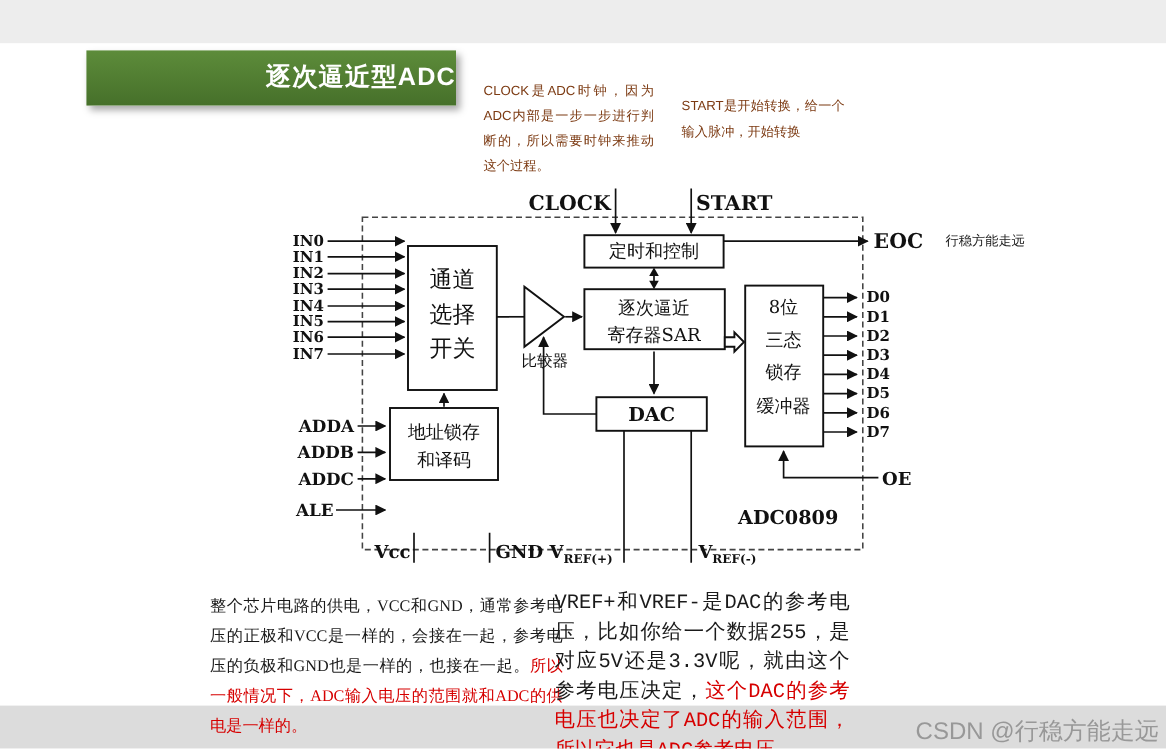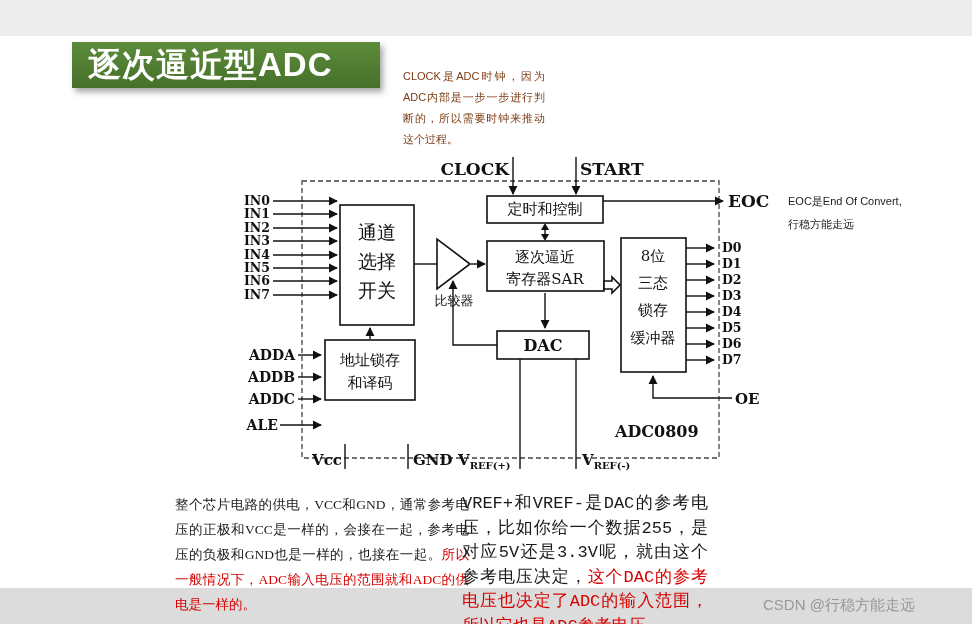--- a/index.html
+++ b/index.html
@@ -4,50 +4,50 @@
 <style>
   html,body{margin:0;padding:0;background:#fff;}
   .page{position:relative;width:972px;height:624px;background:#ffffff;overflow:hidden;
         font-family:"Liberation Sans",sans-serif;}
   .band{position:absolute;left:0;width:972px;}
   .band-top{top:0;height:36px;background:#ededed;}
   .band-bottom{top:588px;height:36px;background:#dcdcdc;}
   .title-banner{position:absolute;left:72px;top:42px;width:308px;height:46px;
         background:linear-gradient(#5d8c3a,#46702a);
         box-shadow:3px 4px 6px rgba(0,0,0,.35);
-        color:#fff;font-size:33px;font-weight:bold;line-height:46px;
-        padding-left:16px;box-sizing:border-box;letter-spacing:1px;}
+        color:#fff;font-size:21px;font-weight:bold;line-height:46px;
+        padding-left:16px;box-sizing:border-box;letter-spacing:1px;text-align:right;}
   .note{position:absolute;font-size:11px;line-height:21px;color:#7c3a12;text-align:justify;}
   .note-clock{left:403px;top:66px;width:142px;}
   .note-start{left:568px;top:79px;width:136px;}
   .note-eoc{left:788px;top:190px;width:180px;color:#222;line-height:23px;text-align:left;}
   .note-power{left:175px;top:492px;width:294px;font-size:13.5px;line-height:25px;color:#1a1a1a;font-family:Liberation Serif, serif;}
   .note-vref{left:462px;top:492px;width:246px;font-size:17px;line-height:24.5px;color:#1a1a1a;font-family:Liberation Mono, monospace;}
   .red{color:#d60000;}
-  .watermark{position:absolute;left:763px;top:596px;font-size:15px;color:#989898;}
+  .watermark{position:absolute;left:763px;top:596px;font-size:20px;color:#989898;}
   svg.diagram{position:absolute;left:232px;top:147px;background:#fff;}
   svg.diagram text{fill:#111;font-family:"DejaVu Serif","Liberation Serif",serif;}
   .bx{fill:#fff;stroke:#111;stroke-width:1.6;}
   .ln{stroke:#111;stroke-width:1.4;fill:none;}
   .hd{fill:#111;}
 </style>
 </head>
 <body>
 
 <div class="page">
   <div class="band band-top"></div>
   <div class="band band-bottom"></div>
 
   <div class="title-banner">
     <span>逐次逼近型ADC</span>
   </div>
 
   <div class="note note-clock">CLOCK是ADC时钟，因为ADC内部是一步一步进行判断的，所以需要时钟来推动这个过程。</div>
+  <div class="note note-start">START是开始转换，给一个输入脉冲，开始转换</div>
   <div class="note note-eoc">
-    <div>EOC是End Of Convert,</div>
     <div>行稳方能走远</div>
   </div>
   <div class="note note-power"><span>整个芯片电路的供电，VCC和GND，通常参考电压的正极和VCC是一样的，会接在一起，参考电压的负极和GND也是一样的，也接在一起。</span><span class="red">所以一般情况下，ADC输入电压的范围就和ADC的供电是一样的。</span></div>
   <div class="note note-vref"><span>VREF+和VREF-是DAC的参考电压，比如你给一个数据255，是对应5V还是3.3V呢，就由这个参考电压决定，</span><span class="red">这个DAC的参考电压也决定了ADC的输入范围，所以它也是ADC参考电压。</span></div>
 
   <div class="watermark">CSDN @行稳方能走远</div>
 
   <svg class="diagram" width="551" height="345" viewBox="0 0 551 345">
     <defs>
       <marker id="ah" viewBox="0 0 10 10" refX="9" refY="5" markerWidth="6.5" markerHeight="6.5" orient="auto">

